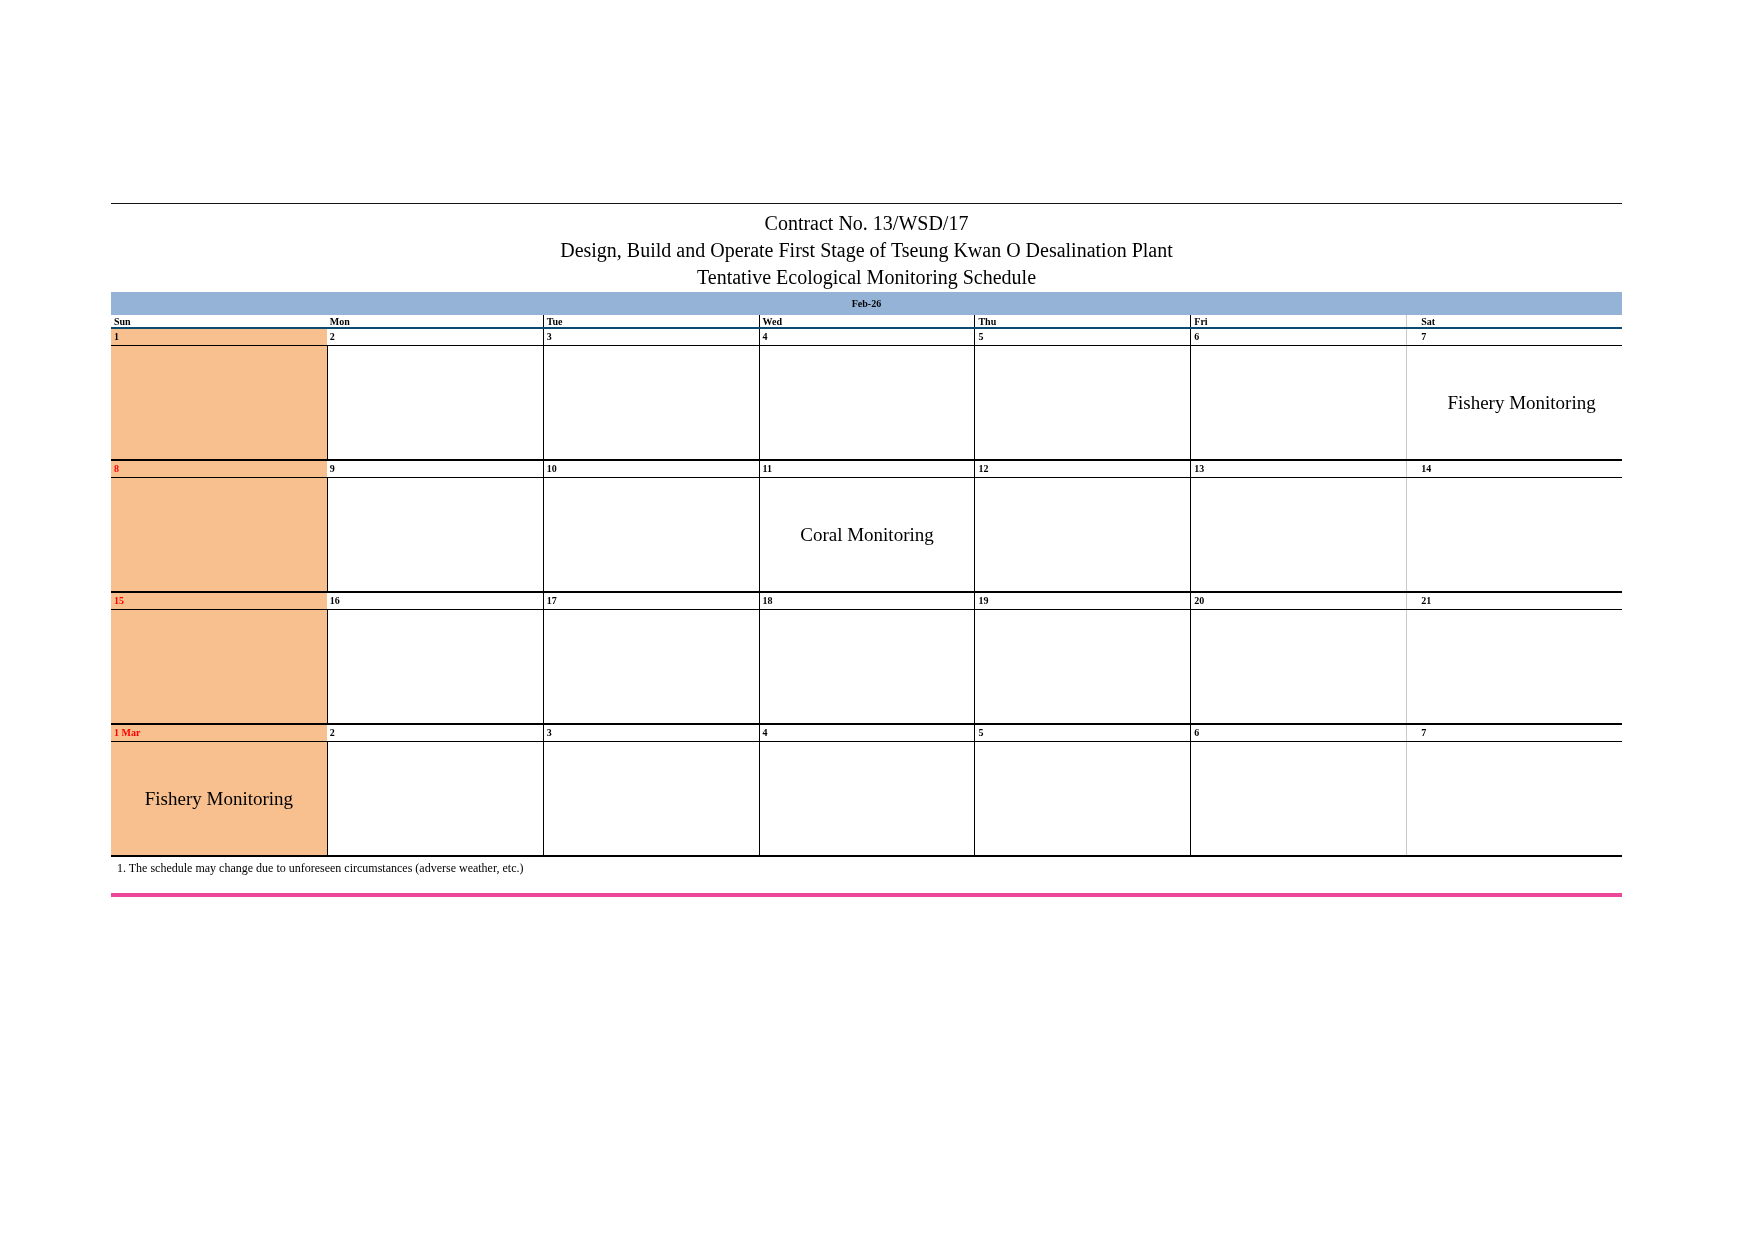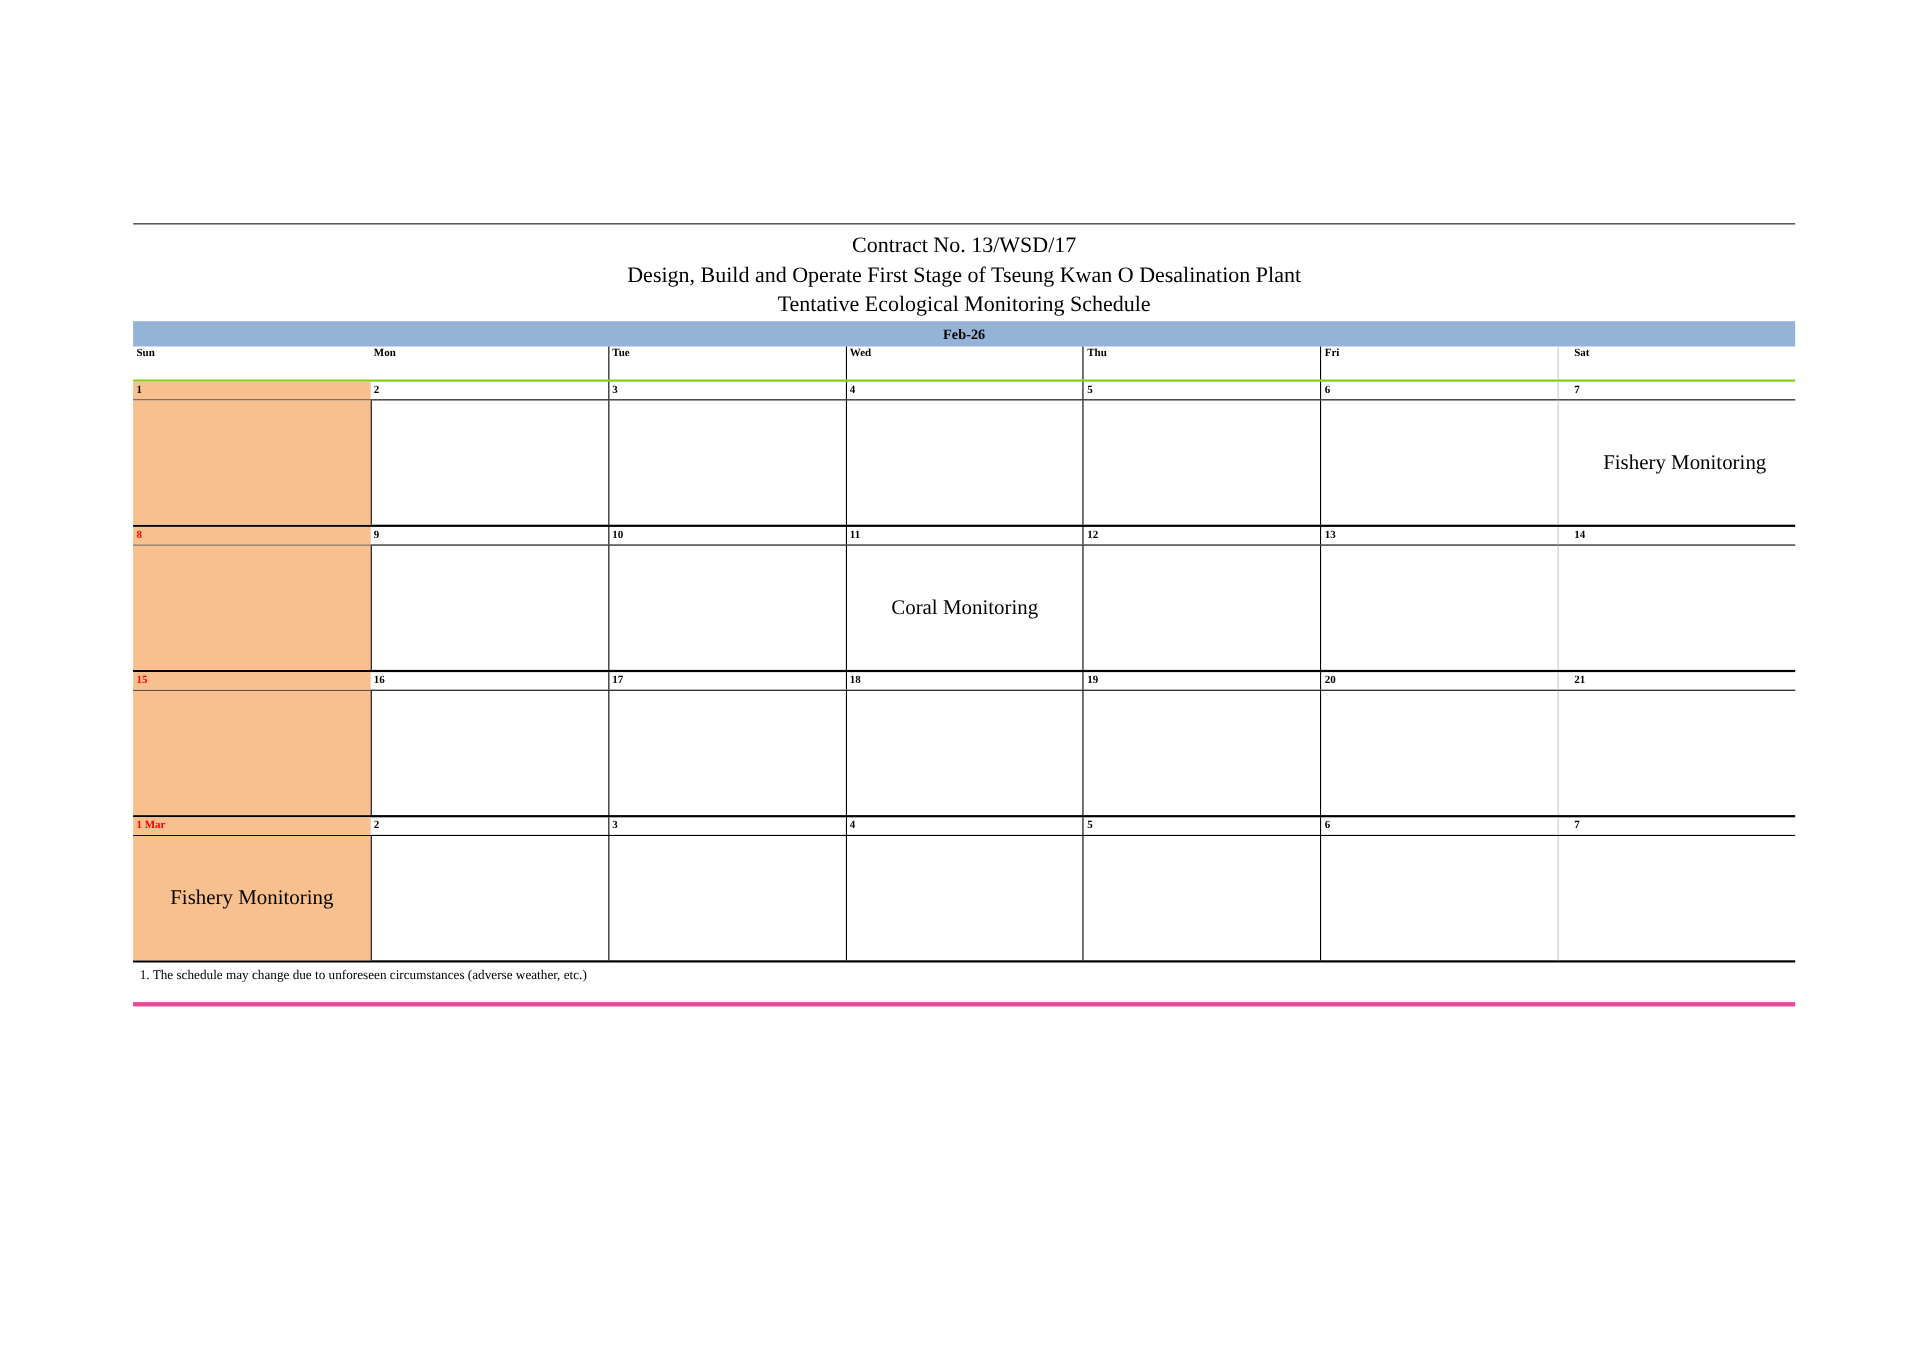--- a/index.html
+++ b/index.html
@@ -13,21 +13,21 @@
     color: #000;
   }
   .page {
     position: relative;
     width: 1754px;
     height: 1240px;
     background: #ffffff;
   }
   .doc {
     position: absolute;
-    left: 121px;
+    left: 111px;
     top: 203px;
     width: 1511px;
   }
   
   .title-block {
     border-top: 1px solid #151515;
     height: 89px;
     box-sizing: border-box;
     padding-top: 6px;
     text-align: center;
@@ -37,31 +37,31 @@
     line-height: 27px;
     white-space: nowrap;
   }
   
   .month-bar {
     height: 23px;
     line-height: 23px;
     background: var(--month-blue, #95B3D7);
     text-align: center;
     font-weight: bold;
-    font-size: 13px;
+    font-size: 10px;
   }
   
   .grid-row {
     display: grid;
     grid-template-columns: repeat(7, 1fr);
     box-sizing: border-box;
   }
   .weekday-row {
-    height: 32px;
-    border-bottom: 2px solid #84cc16;
+    height: 14px;
+    border-bottom: 2px solid #0c4a6e;
   }
   .hcell {
     font-weight: bold;
     font-size: 10px;
     line-height: 14px;
     padding-left: 3px;
     box-sizing: border-box;
     overflow: hidden;
   }
   .date-row {

